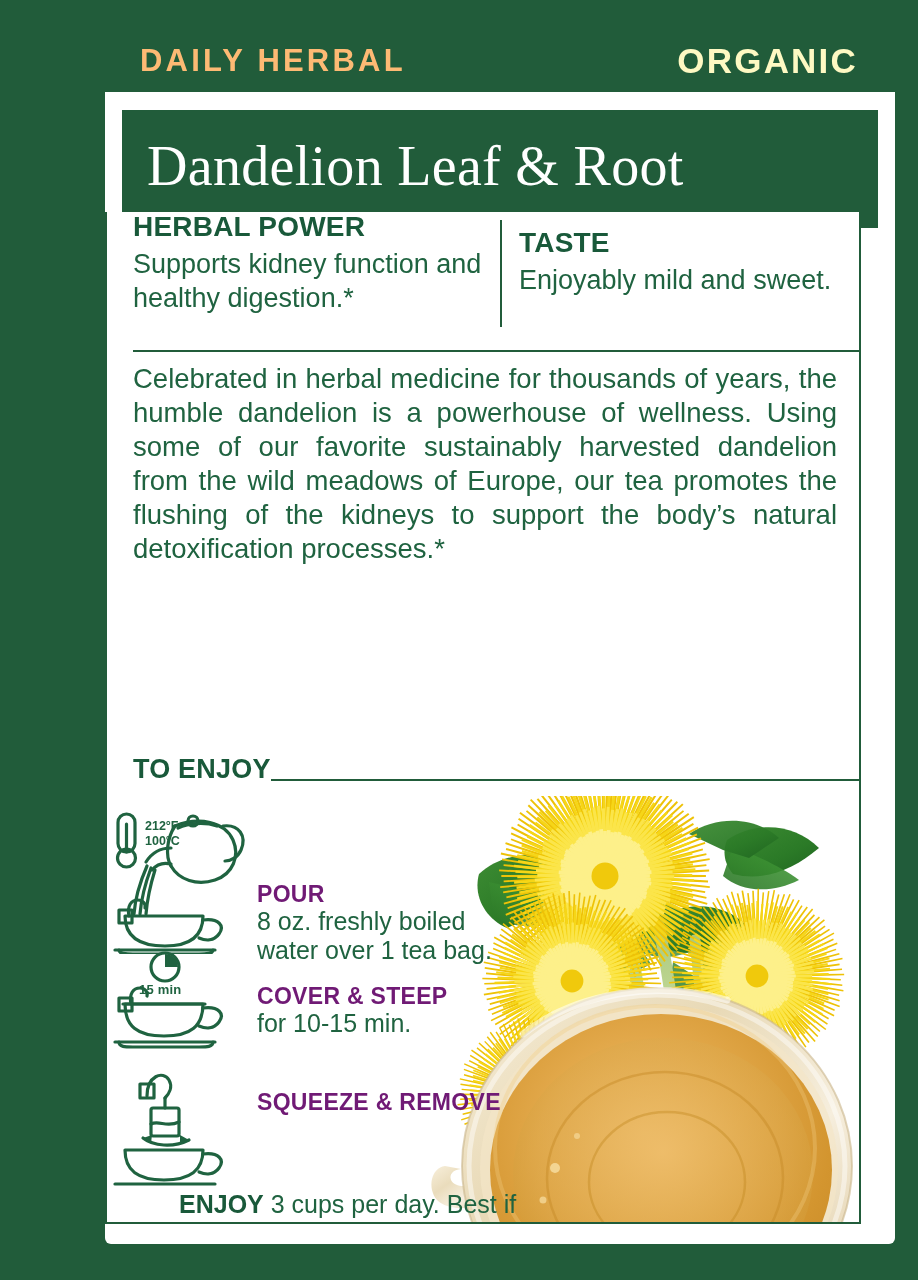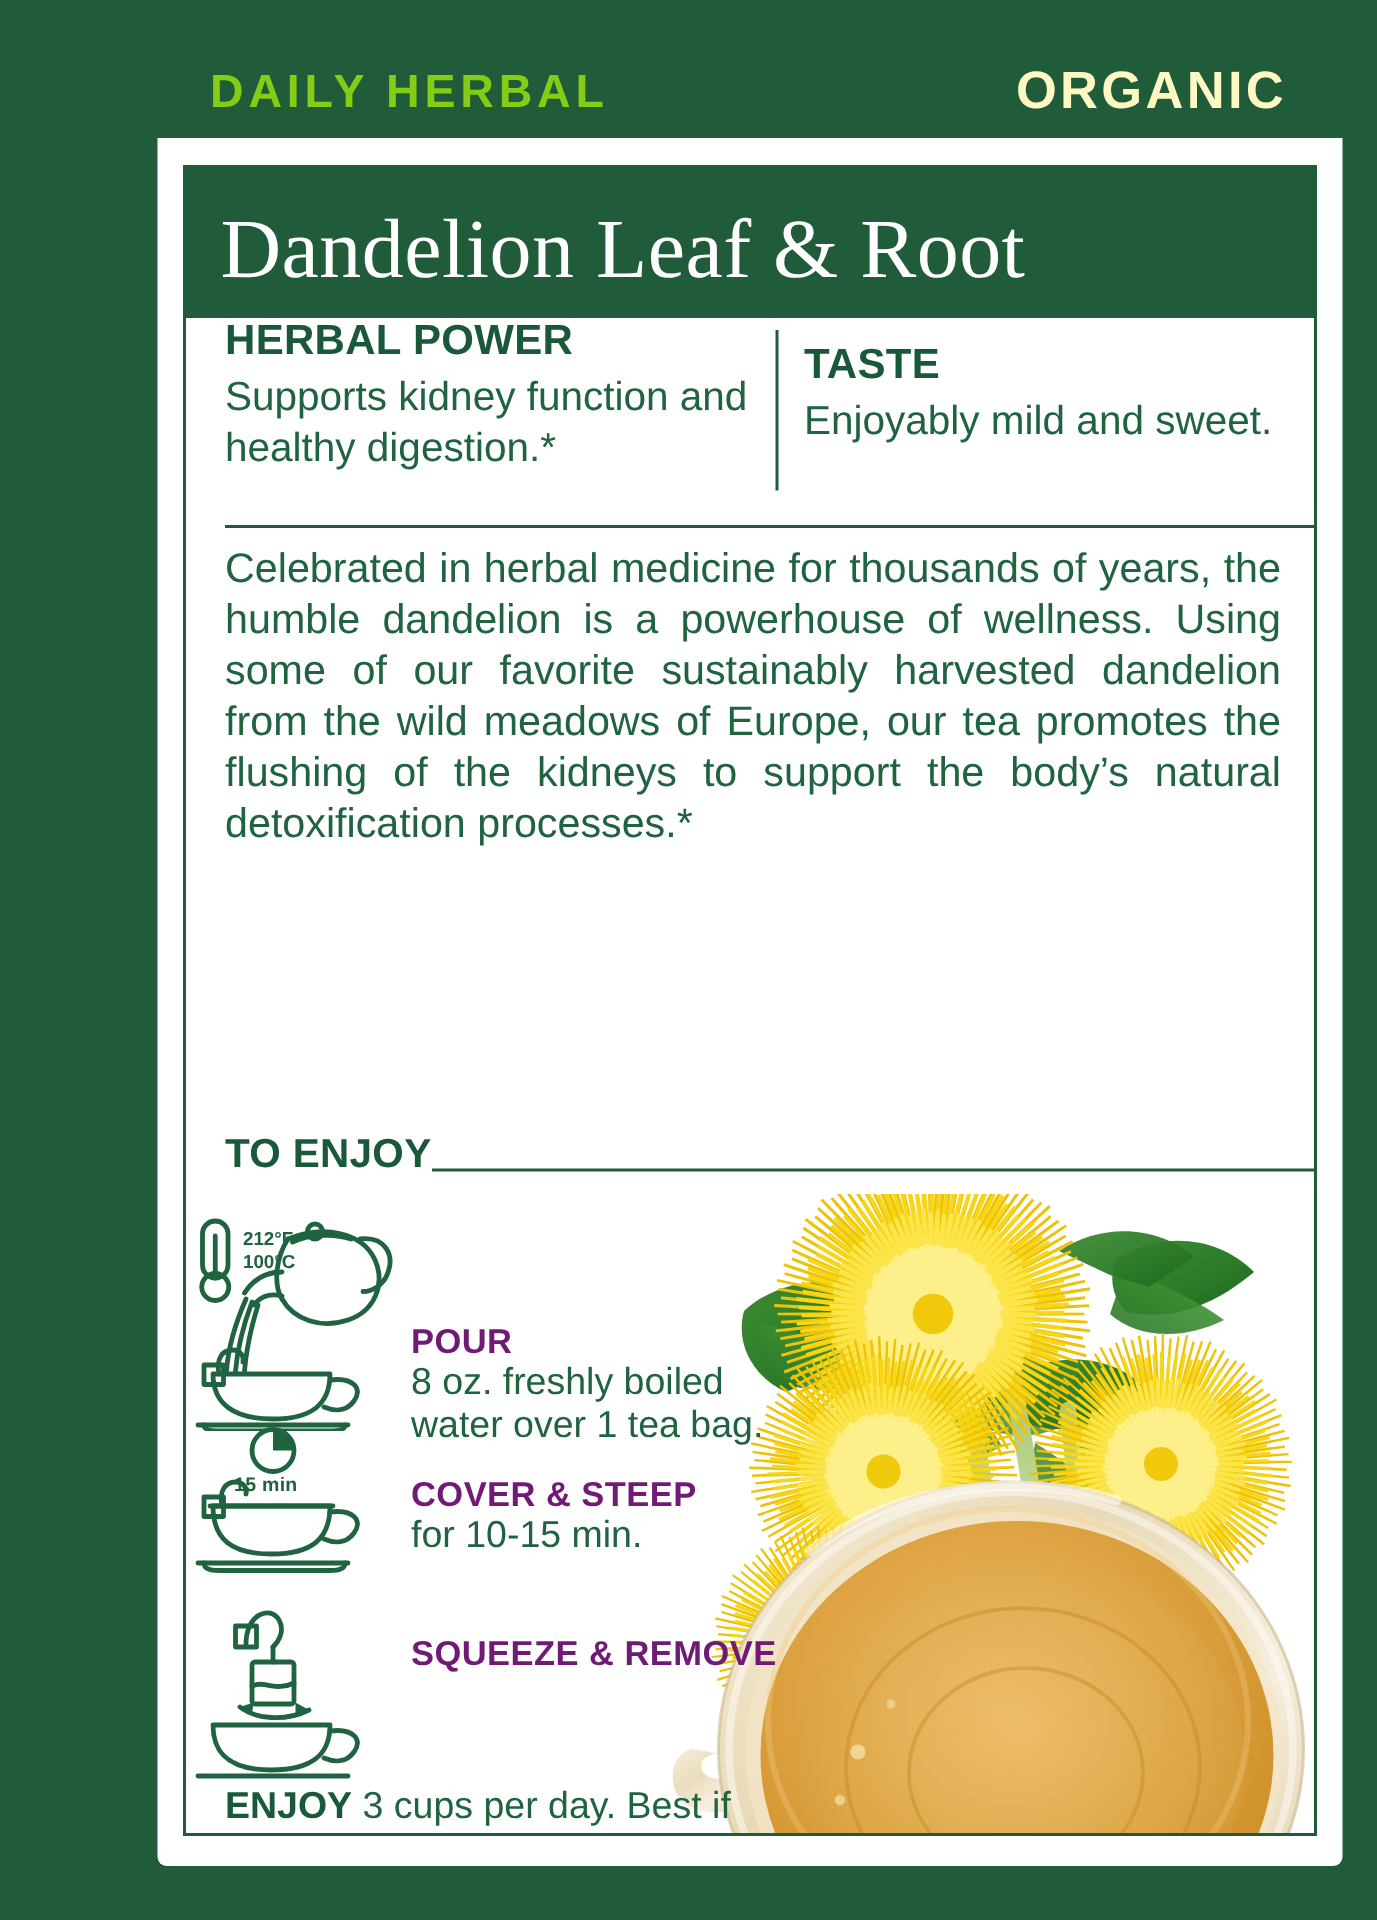--- a/index.html
+++ b/index.html
@@ -38,21 +38,21 @@
     overflow: hidden;
   }
   .gold-tab-label {
     position: absolute;
     left: 35px;
     top: 50%;
     transform: translateY(-52%);
     font-size: 31px;
     font-weight: 700;
     letter-spacing: 3.2px;
-    color: #84cc16;
+    color: #fdba74;
     white-space: nowrap;
     text-align: right;
   }
 
   
   .organic-label {
     position: absolute;
     right: 60px;
     top: 41px;
     font-size: 35px;
@@ -91,21 +91,21 @@
     font-size: 56px;
     font-weight: 400;
     color: #ffffff;
     letter-spacing: 0.3px;
     white-space: nowrap;
   }
 
   
   .content-frame {
     position: absolute;
-    left: 17px;
+    left: 0;
     top: 120px;
     width: 756px;
     height: 1012px;
     border: 2px solid #215c3a;
     border-top: none;
     overflow: hidden;
     background: #ffffff;
   }
 
   
@@ -227,21 +227,21 @@
 
   .footer-note {
     position: absolute;
     left: 26px;
     top: 977px;
     width: 400px;
     font-size: 25px;
     color: #1f6340;
     line-height: 1.2;
   }
-  .footer-note b { color: #19593a; font-weight: 700; }
+  .footer-note b { color: #19593a; font-weight: 700; margin-left: 46px; }
 
   
   .photo {
     position: absolute;
     right: 0;
     top: 584px;
     width: 432px;
     height: 428px;
     overflow: hidden;
     pointer-events: none;

